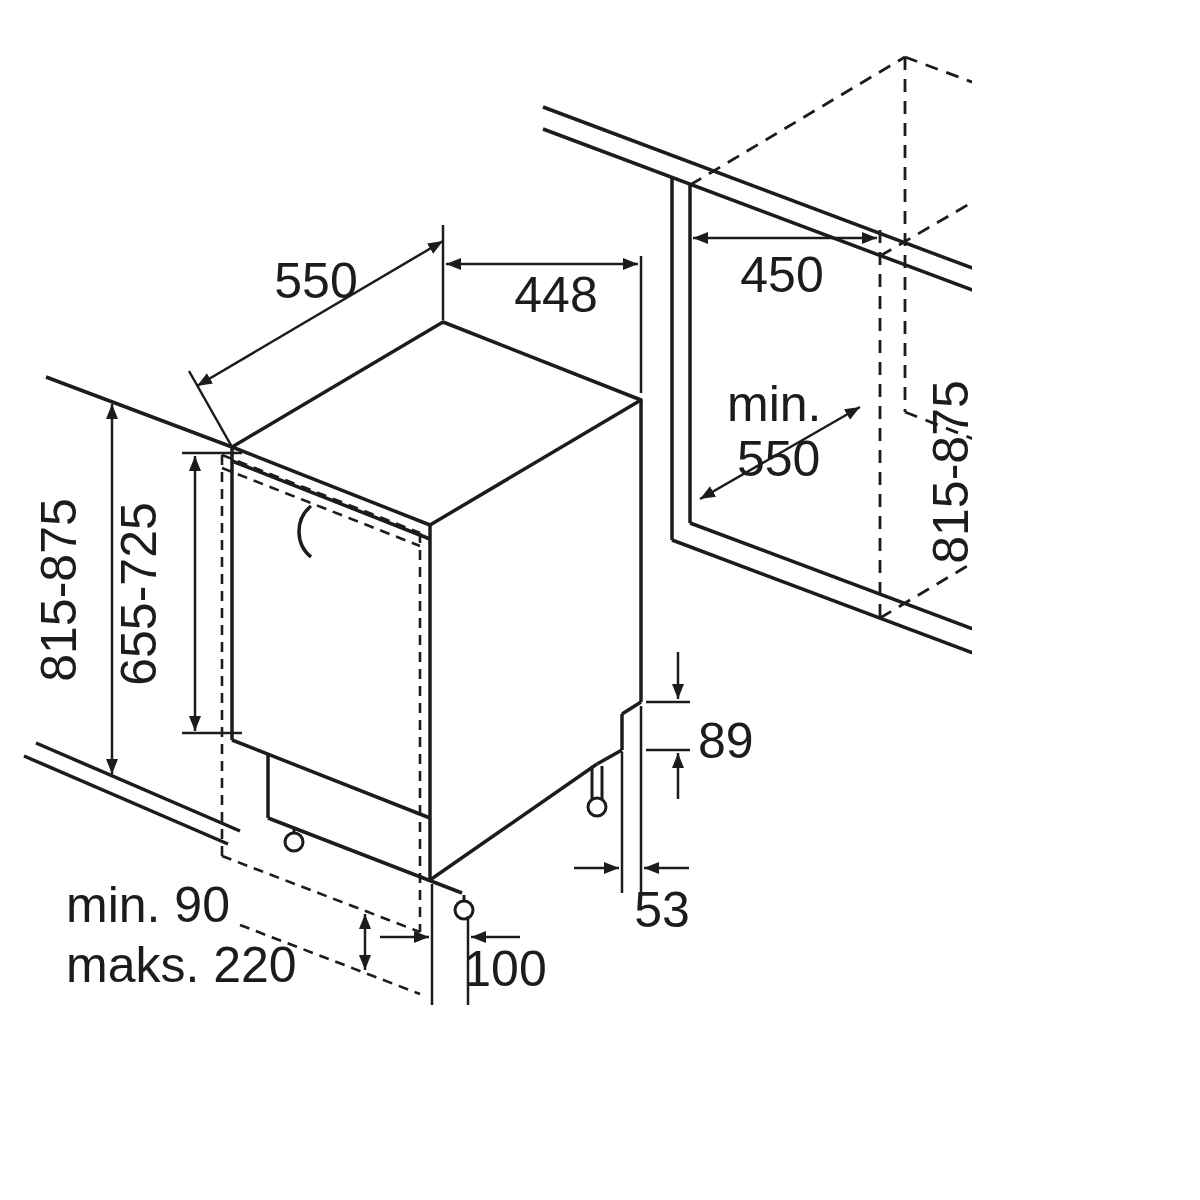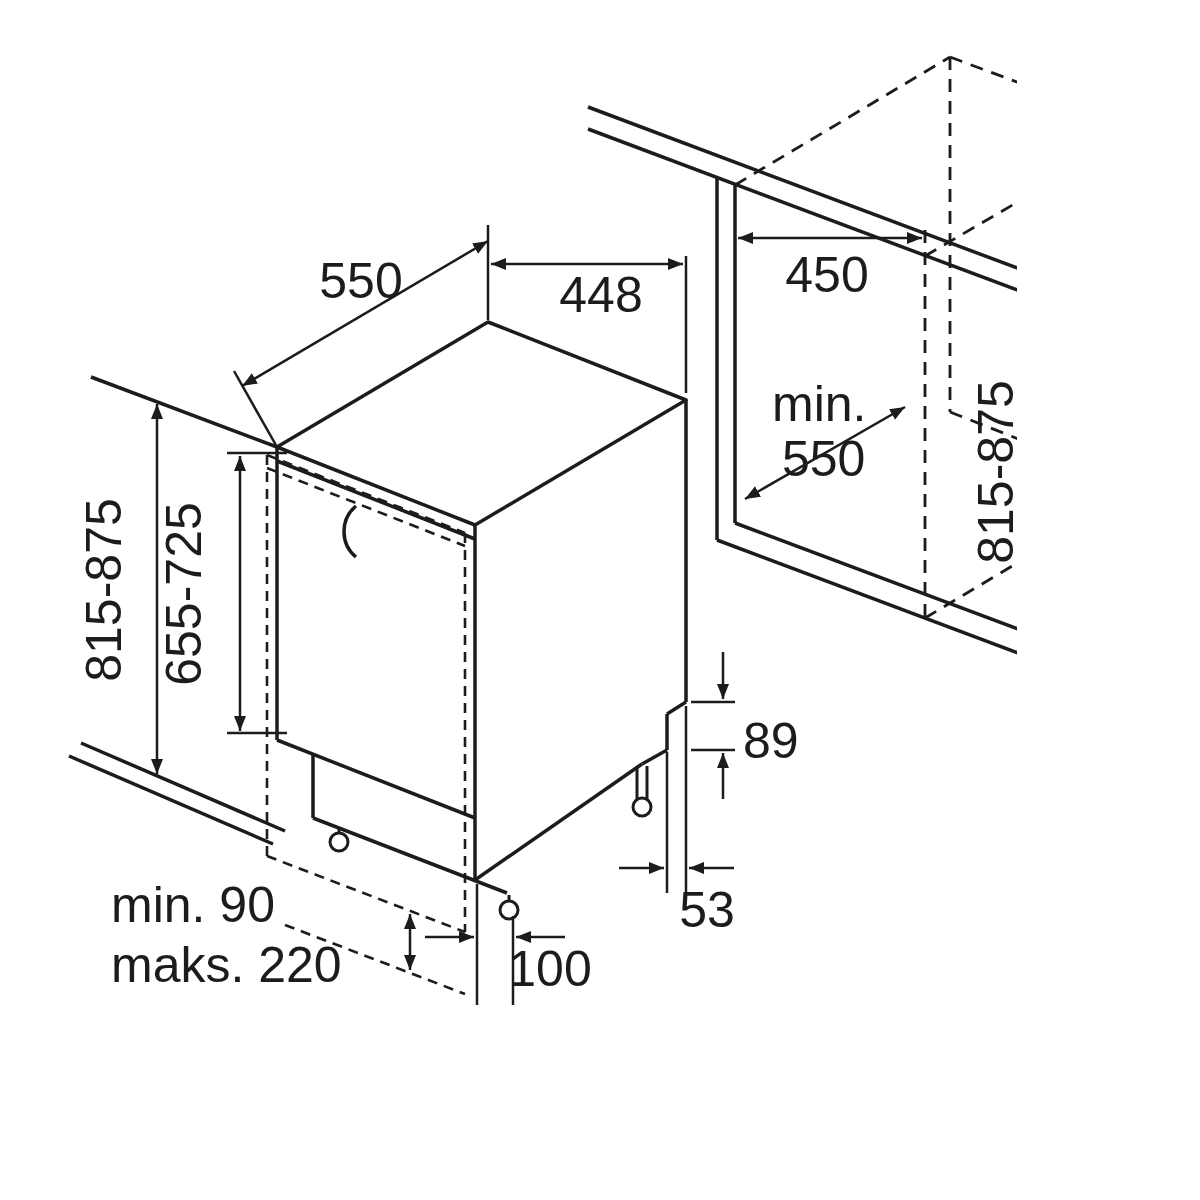--- a/index.html
+++ b/index.html
@@ -1,16 +1,16 @@
 <!DOCTYPE html>
 <html><head>
 <meta charset="utf-8">
 <style>
   html,body{margin:0;padding:0;background:#ffffff;}
-  .canvas{position:relative;width:972px;height:1200px;background:#ffffff;overflow:hidden;margin-left:45px;}
+  .canvas{position:relative;width:972px;height:1200px;background:#ffffff;overflow:hidden;}
   svg{display:block;}
   text{font-family:"Liberation Sans", sans-serif;font-size:50px;fill:#1c1c1c;}
   .ln{stroke:#1c1c1c;stroke-width:3.5;fill:none;}
   .thin{stroke:#1c1c1c;stroke-width:2.5;fill:none;}
   .dash{stroke:#1c1c1c;stroke-width:2.8;fill:none;stroke-dasharray:13 9;}
   .dash2{stroke:#1c1c1c;stroke-width:2.6;fill:none;stroke-dasharray:10 7;}
   .foot{stroke:#1c1c1c;stroke-width:3;fill:#ffffff;}
 </style>
 </head>
 <body>

